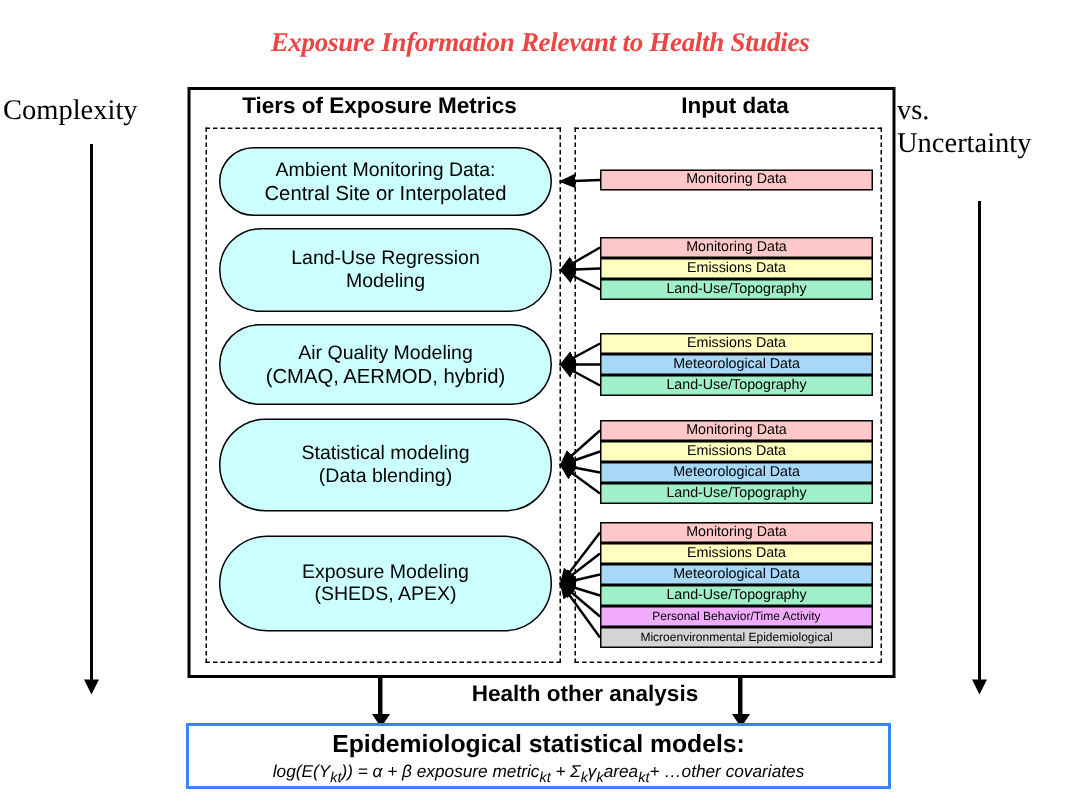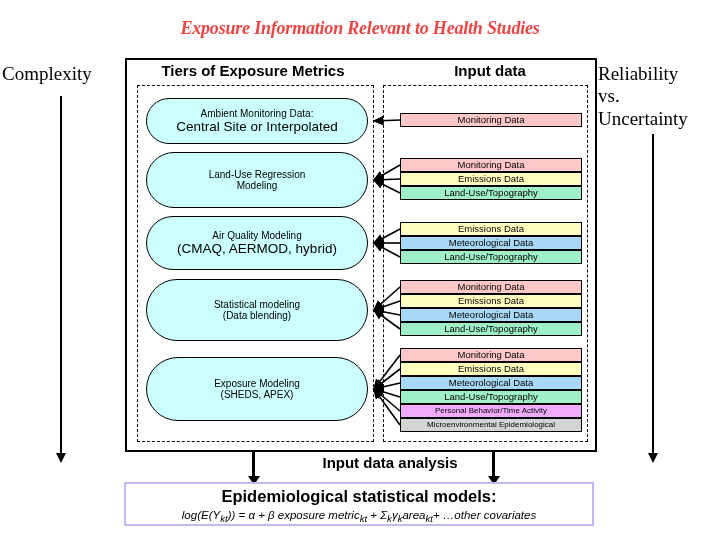--- a/index.html
+++ b/index.html
@@ -55,21 +55,21 @@
   #tiers-dashed{left:137px;top:85px;width:237px;height:357px;}
   #input-dashed{left:383px;top:85px;width:205px;height:357px;}
 
   
   .tier{
     background:#CCFFFF;border:1.5px solid #000;border-radius:40px;
     box-sizing:border-box;display:flex;flex-direction:column;
     align-items:center;justify-content:center;text-align:center;
     left:146px;width:222px;color:#000;
   }
-  .tier .t1{font-size:10px;line-height:1.12;white-space:nowrap;}
+  .tier .t1{font-size:13px;line-height:1.12;white-space:nowrap;}
   .tier .t2{font-size:13.5px;line-height:1.15;white-space:nowrap;}
 
   #tier-0{top:98px;height:46px;}
   #tier-1{top:152px;height:56px;}
   #tier-2{top:216px;height:54px;}
   #tier-3{top:279px;height:62px;}
   #tier-4{top:357px;height:64px;}
 
   
   .stack{left:400px;width:182px;}
@@ -97,38 +97,37 @@
   .downArrow::after{
     content:"";position:absolute;left:-4.5px;bottom:-8px;
     width:0;height:0;border-left:6px solid transparent;
     border-right:6px solid transparent;border-top:9px solid #000;
   }
   #health-arrow-left{left:252px;top:452px;height:25px;}
   #health-arrow-right{left:492px;top:452px;height:25px;}
 
   #epi-box{
     left:124px;top:482px;width:470px;height:44px;
-    border:2px solid #c4b5fd;box-sizing:border-box;background:#fff;
+    border:2px solid #3b82f6;box-sizing:border-box;background:#fff;
     text-align:center;padding-top:3px;
   }
   #epi-title{font-size:16.5px;font-weight:bold;color:#000;line-height:1.15;white-space:nowrap;}
   #epi-formula{font-size:11.5px;color:#000;font-style:italic;margin-top:3px;white-space:nowrap;}
 </style>
 </head>
 <body>
 
 <div id="stage">
 
   <div class="abs" id="title">Exposure Information Relevant to Health Studies</div>
 
   <div class="abs sidelabel" id="complexity-label">Complexity</div>
   <div class="abs vArrow" id="complexity-arrow"></div>
 
   <div class="abs sidelabel" id="reliability-label">
-    <div>Reliability</div>
     <div>vs.</div>
     <div>Uncertainty</div>
   </div>
   <div class="abs vArrow" id="reliability-arrow"></div>
 
   <div class="abs" id="outer-frame"></div>
 
   <div class="abs col-header" id="tiers-header">Tiers of Exposure Metrics</div>
   <div class="abs col-header" id="input-header">Input data</div>
 
@@ -206,20 +205,20 @@
         <path d="M400,369 L374,389" marker-end="url(#ah)"></path>
         <path d="M400,383 L374,389" marker-end="url(#ah)"></path>
         <path d="M400,397 L374,389" marker-end="url(#ah)"></path>
         <path d="M400,411 L374,389" marker-end="url(#ah)"></path>
         <path d="M400,425 L374,389" marker-end="url(#ah)"></path>
       </g>
   </svg>
 
   <div class="abs downArrow" id="health-arrow-left"></div>
   <div class="abs downArrow" id="health-arrow-right"></div>
-  <div class="abs" id="health-label">Input data analysis</div>
+  <div class="abs" id="health-label">Health other analysis</div>
 
   <div class="abs" id="epi-box">
     <div id="epi-title">Epidemiological statistical models:</div>
     <div id="epi-formula">log(E(Y<sub>kt</sub>)) = α + β <i>exposure metric</i><sub>kt</sub> + Σ<sub>k</sub>γ<sub>k</sub><i>area</i><sub>kt</sub>+ <i>…other covariates</i></div>
   </div>
 
 </div>
 
 </body></html>

